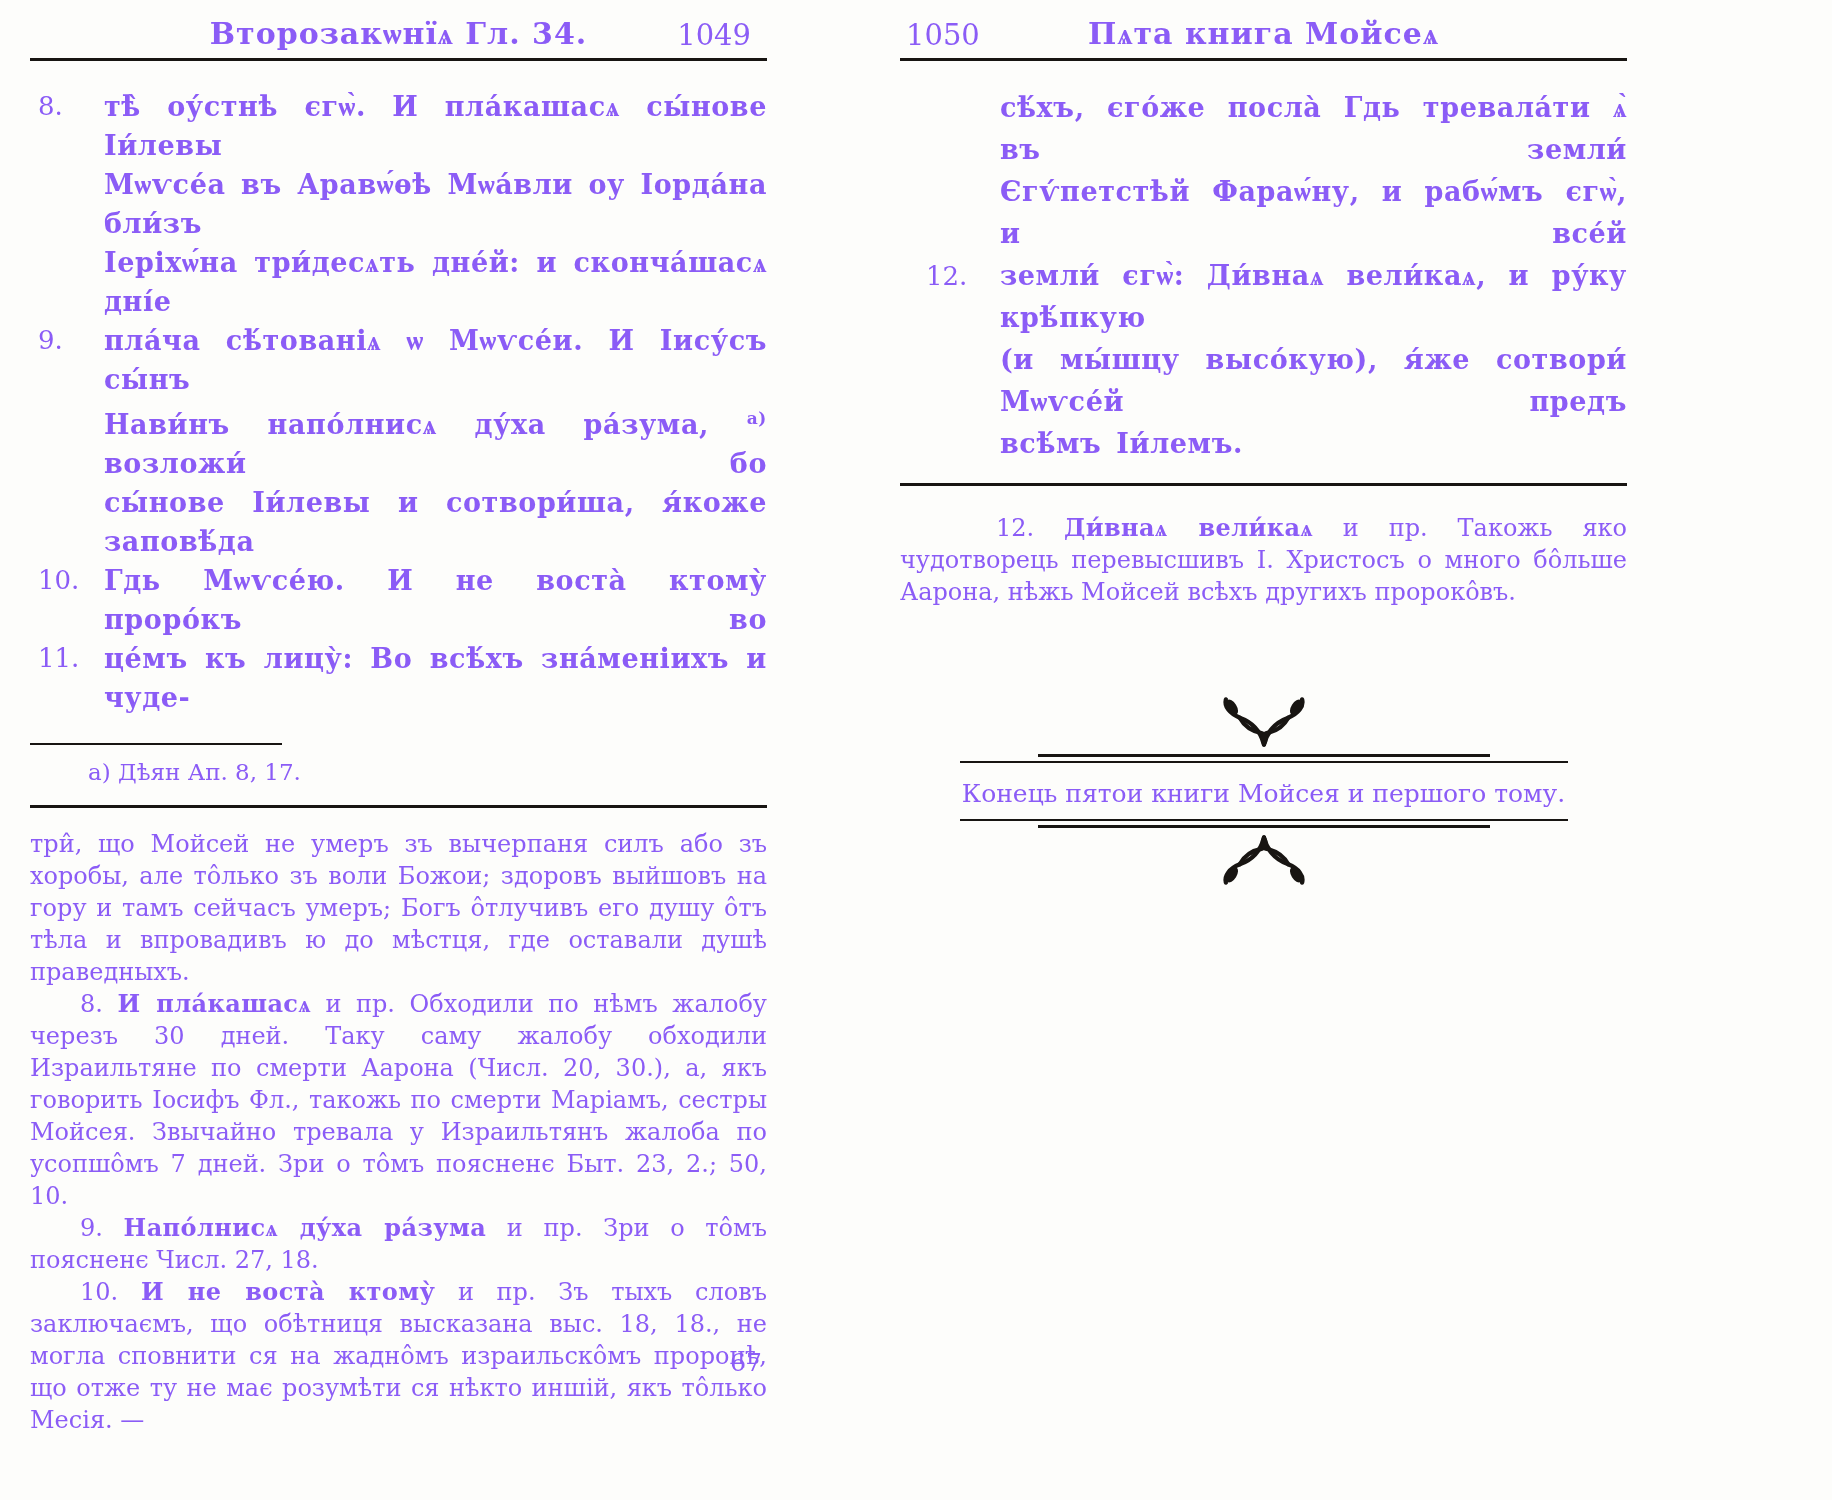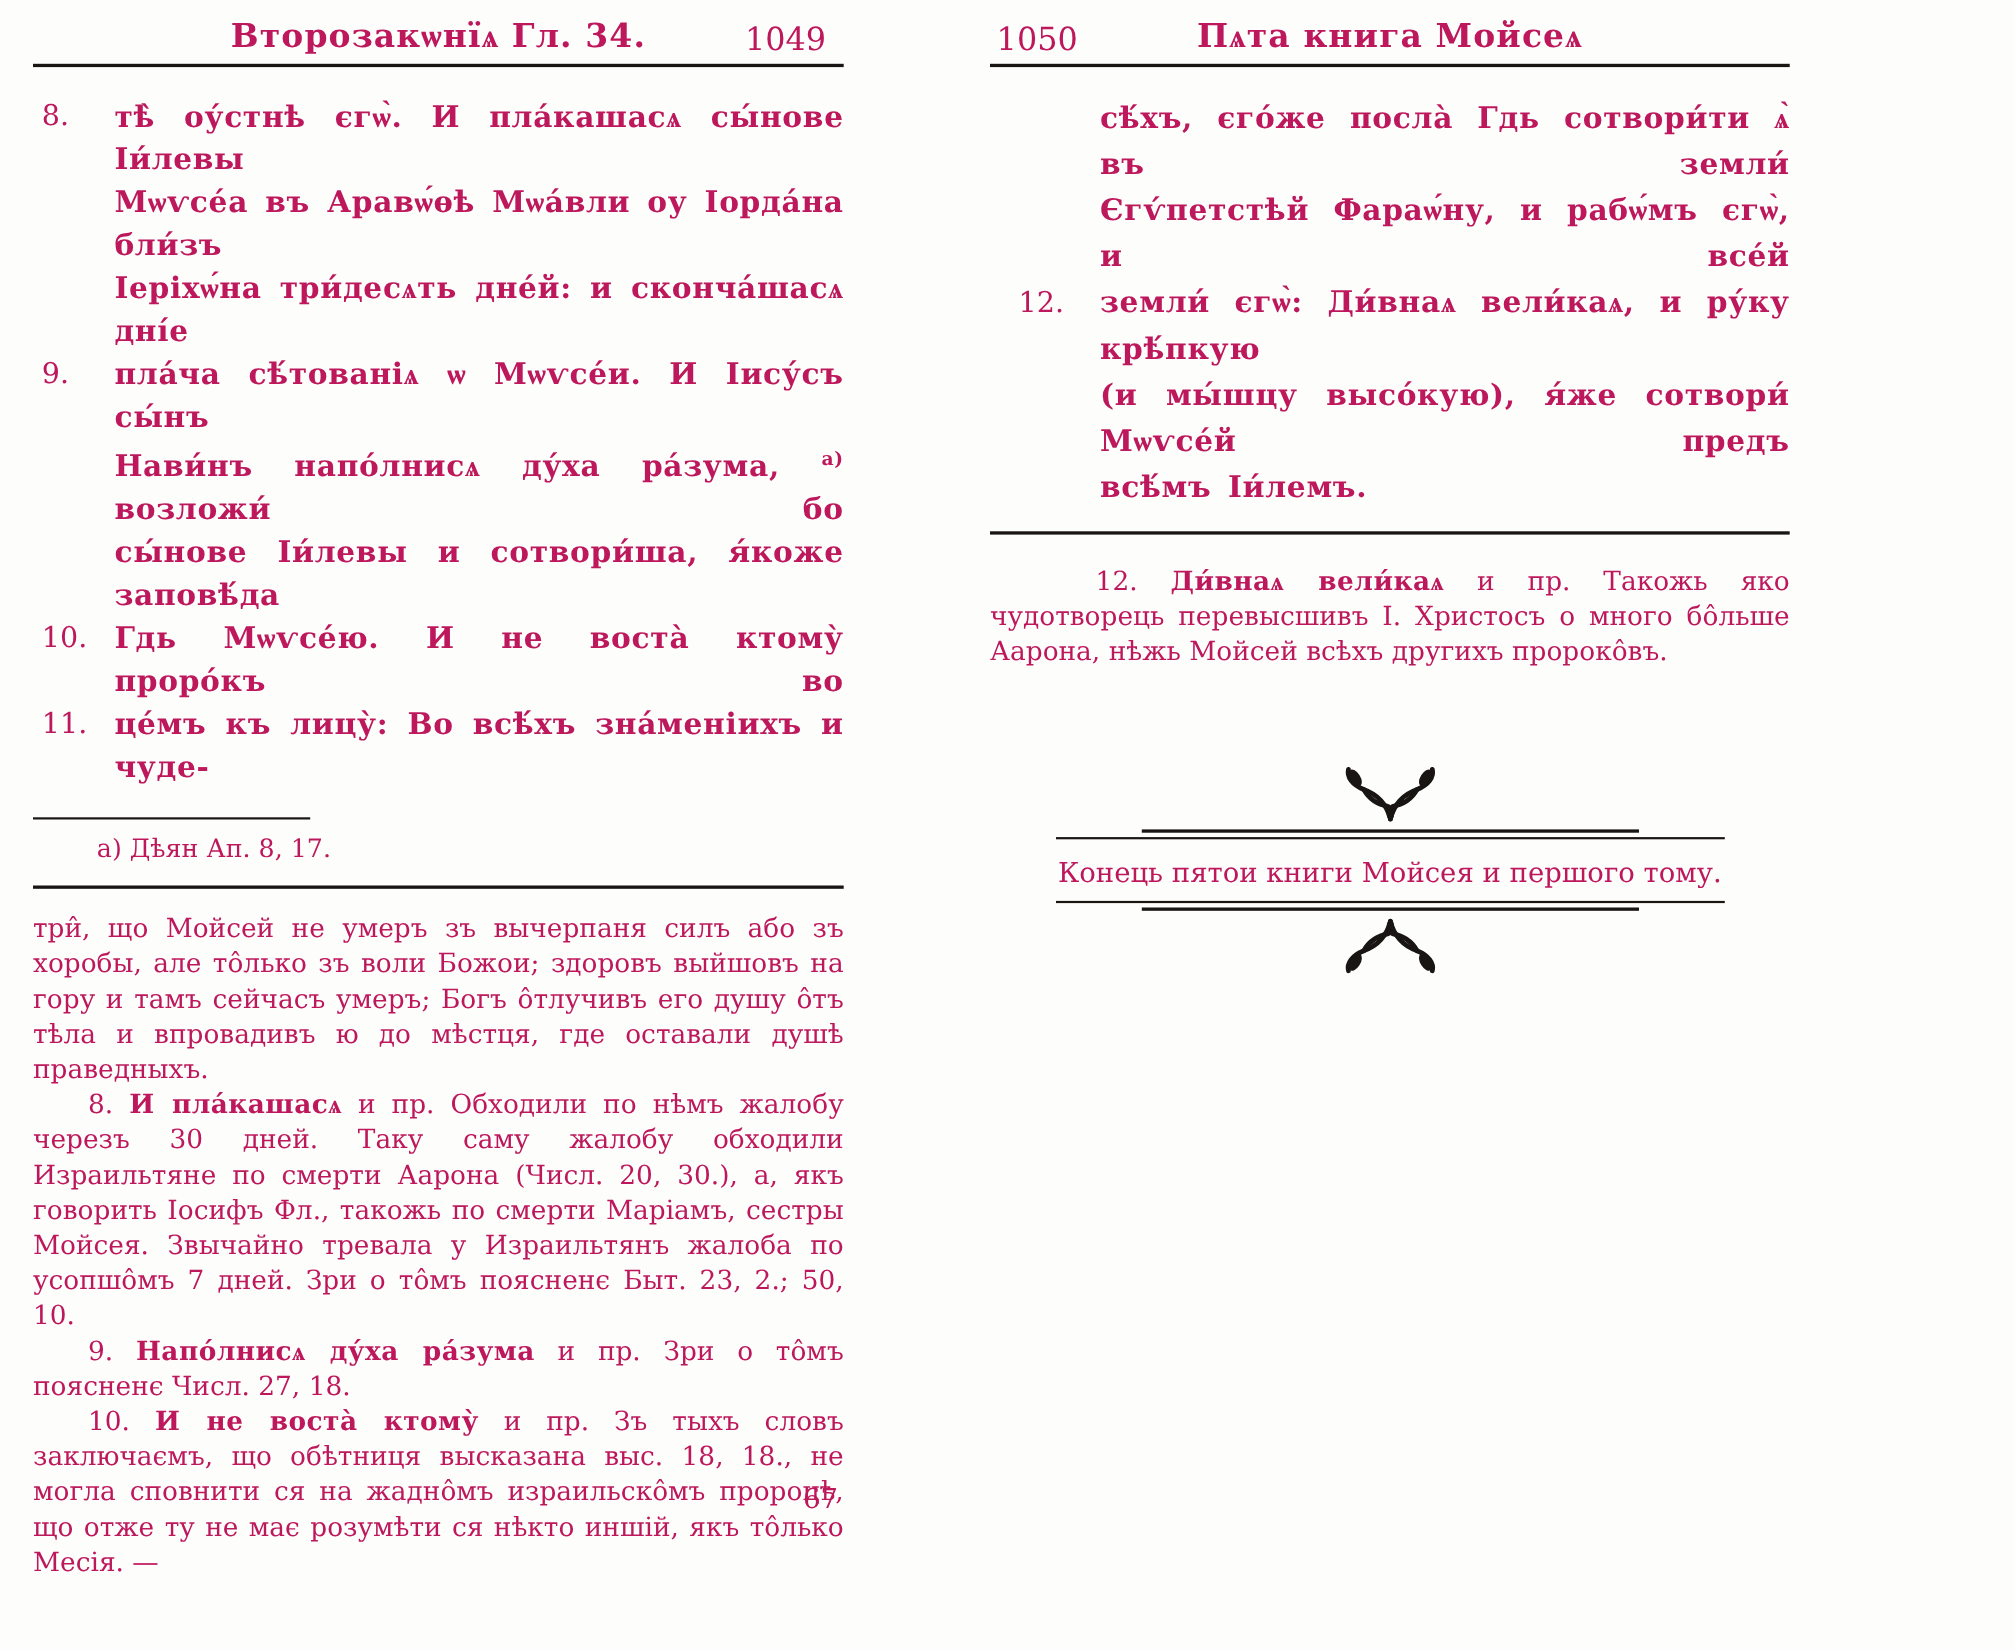--- a/index.html
+++ b/index.html
@@ -1,16 +1,16 @@
 <!DOCTYPE html>
 <html><head>
 <meta charset="utf-8">
 <style>
   html,body{margin:0;padding:0;background:#dddbd6;}
-  .canvas{position:relative;width:1832px;height:1500px;background:#fdfdfb;color:#be185d;
+  .canvas{position:relative;width:1832px;height:1500px;background:#fdfdfb;color:#8b5cf6;
           font-family:"DejaVu Serif",serif;overflow:hidden;}
   .page{position:absolute;top:0;}
   .page-left{left:30px;width:737px;}
   .page-right{left:900px;width:727px;}
 
   
   .pg-head{position:relative;height:40px;margin-top:16px;}
   .head-title{position:absolute;left:50%;transform:translateX(-50%);white-space:nowrap;
               font-weight:700;font-size:30px;letter-spacing:1px;}
   .head-num{position:absolute;top:2px;font-size:29px;}
@@ -133,21 +133,21 @@
   <section class="page page-right">
     <header class="pg-head">
       <span class="head-num">1050</span>
       <span class="head-title">Пѧта книга Мойсеѧ</span>
     </header>
     <div class="head-rule"></div>
 
     <div class="verses">
       <div class="v-line">
         <span class="v-num"></span>
-        <span class="v-text">сѣ́хъ, єго́же посла̀ Гдь сотвори́ти ѧ̀ въ земли́</span>
+        <span class="v-text">сѣ́хъ, єго́же посла̀ Гдь тревала́ти ѧ̀ въ земли́</span>
       </div>
       <div class="v-line">
         <span class="v-num"></span>
         <span class="v-text">Єгѵ́петстѣй Фараѡ́ну, и рабѡ́мъ єгѡ̀, и все́й</span>
       </div>
       <div class="v-line">
         <span class="v-num">12.</span>
         <span class="v-text">земли́ єгѡ̀: Ди́внаѧ вели́каѧ, и ру́ку крѣ́пкую</span>
       </div>
       <div class="v-line">

